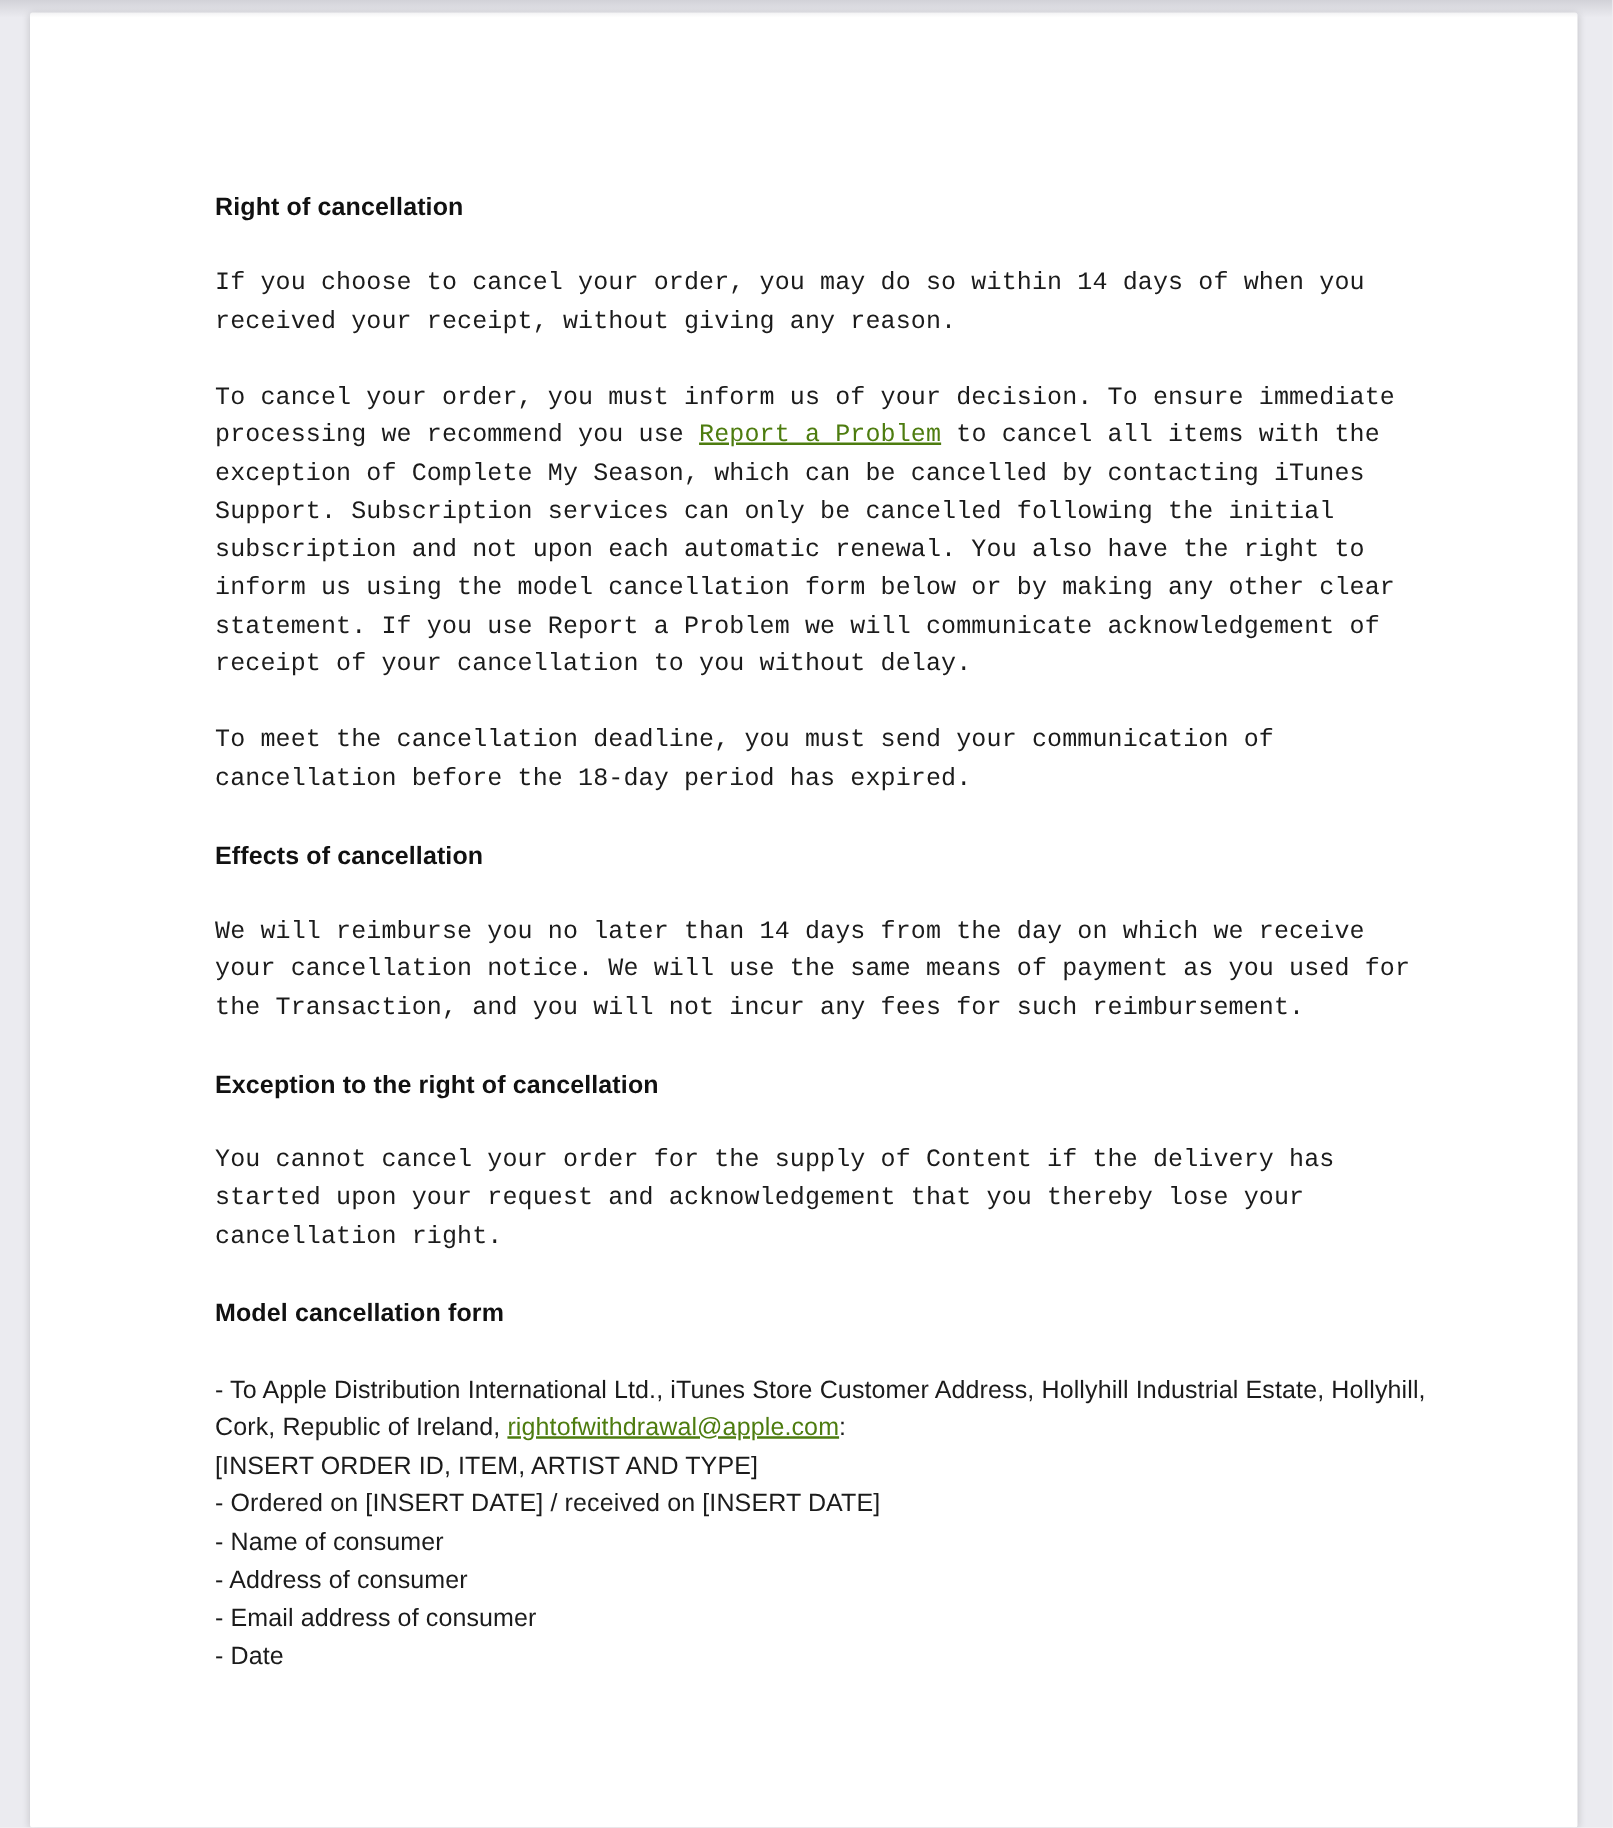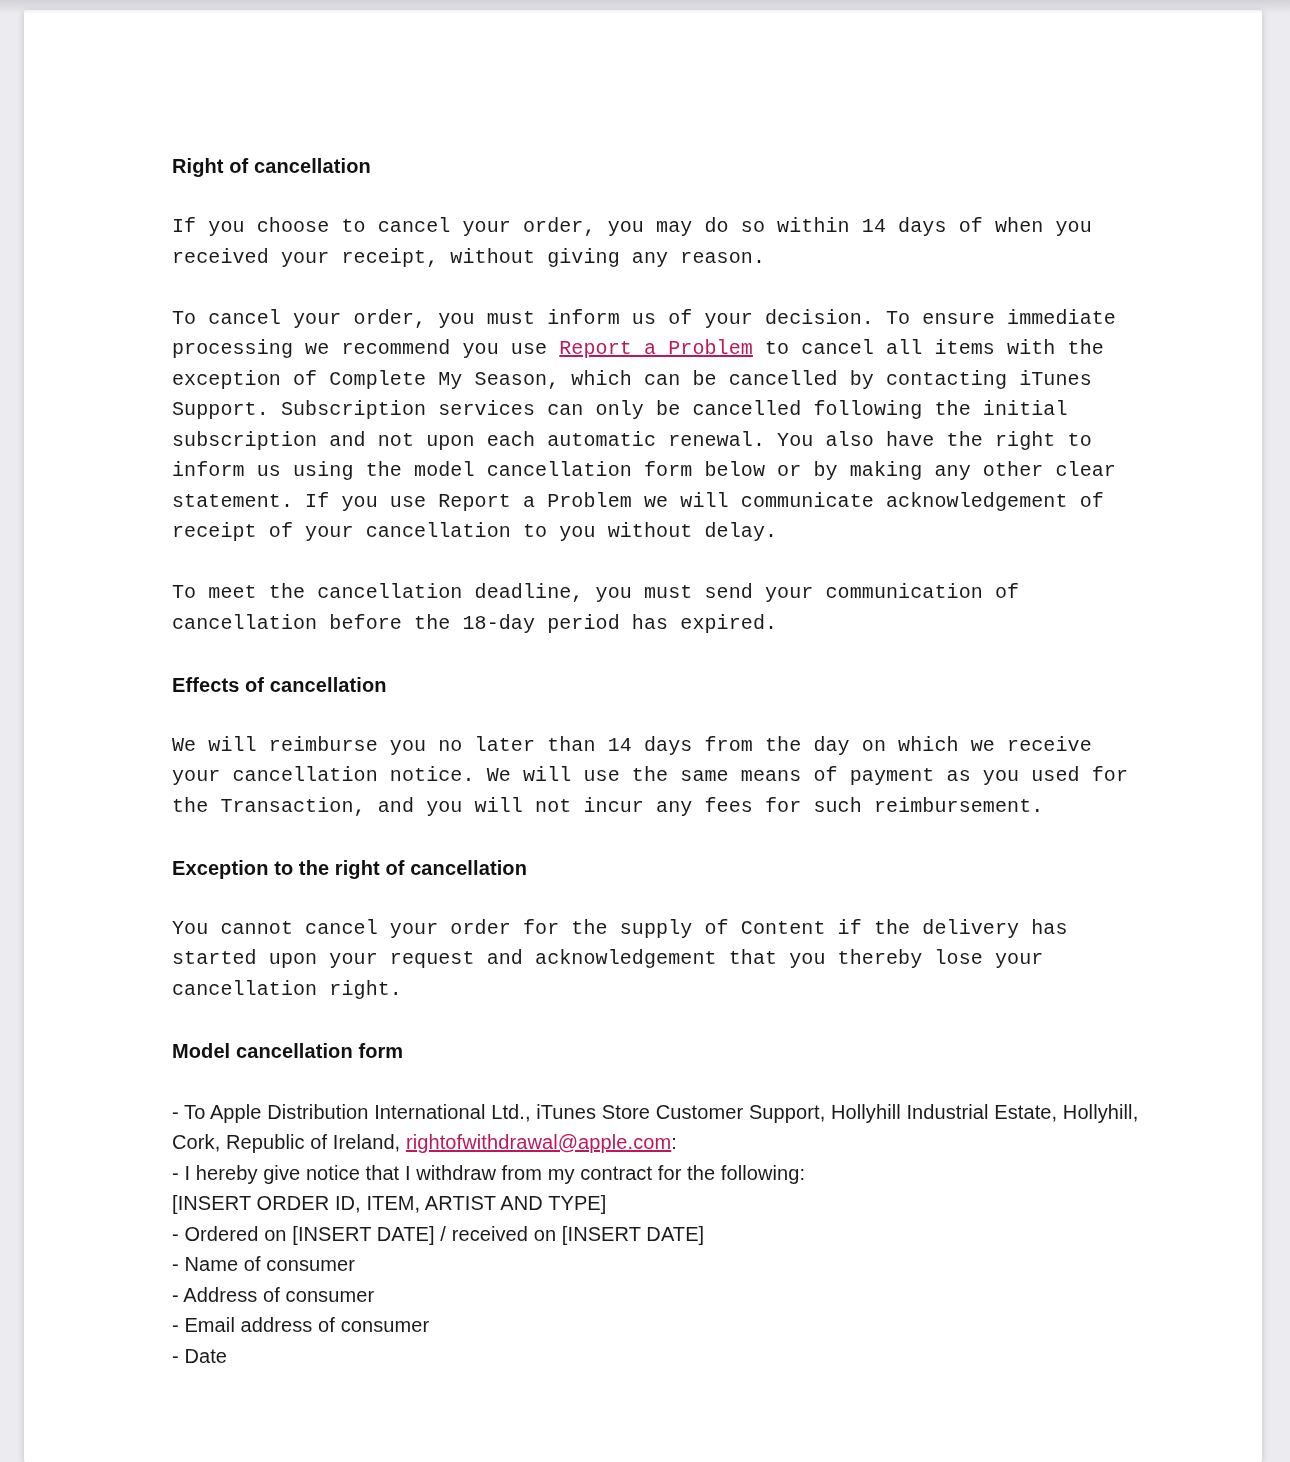--- a/index.html
+++ b/index.html
@@ -57,21 +57,21 @@
 
   .content p {
     margin: 0 0 30.5px 0;
     font-family: Liberation Mono, monospace;
   }
 
   .form-block { margin: 0; }
   .form-line { margin: 0; }
 
   a.doc-link {
-    color: #be185d;
+    color: #4d7c0f;
     text-decoration: underline;
     cursor: pointer;
   }
 </style>
 </head>
 <body>
 
 <div class="viewer">
   <div class="page">
     <div class="content">
@@ -88,23 +88,22 @@
 
       <p>We will reimburse you no later than 14 days from the day on which we receive your cancellation notice. We will use the same means of payment as you used for the Transaction, and you will not incur any fees for such reimbursement.</p>
 
       <h2>Exception to the right of cancellation</h2>
 
       <p>You cannot cancel your order for the supply of Content if the delivery has started upon your request and acknowledgement that you thereby lose your cancellation right.</p>
 
       <h2>Model cancellation form</h2>
 
       <div class="form-block">
-        <div class="form-line"><span>- To Apple Distribution International Ltd., iTunes Store Customer Support, Hollyhill Industrial Estate, Hollyhill, Cork, Republic of Ireland, </span><a class="doc-link">rightofwithdrawal@apple.com</a><span>:</span></div>
+        <div class="form-line"><span>- To Apple Distribution International Ltd., iTunes Store Customer Address, Hollyhill Industrial Estate, Hollyhill, Cork, Republic of Ireland, </span><a class="doc-link">rightofwithdrawal@apple.com</a><span>:</span></div>
 
-        <div class="form-line">- I hereby give notice that I withdraw from my contract for the following:</div>
 
         <div class="form-line">[INSERT ORDER ID, ITEM, ARTIST AND TYPE]</div>
 
         <div class="form-line">- Ordered on [INSERT DATE] / received on [INSERT DATE]</div>
 
         <div class="form-line">- Name of consumer</div>
 
         <div class="form-line">- Address of consumer</div>
 
         <div class="form-line">- Email address of consumer</div>

